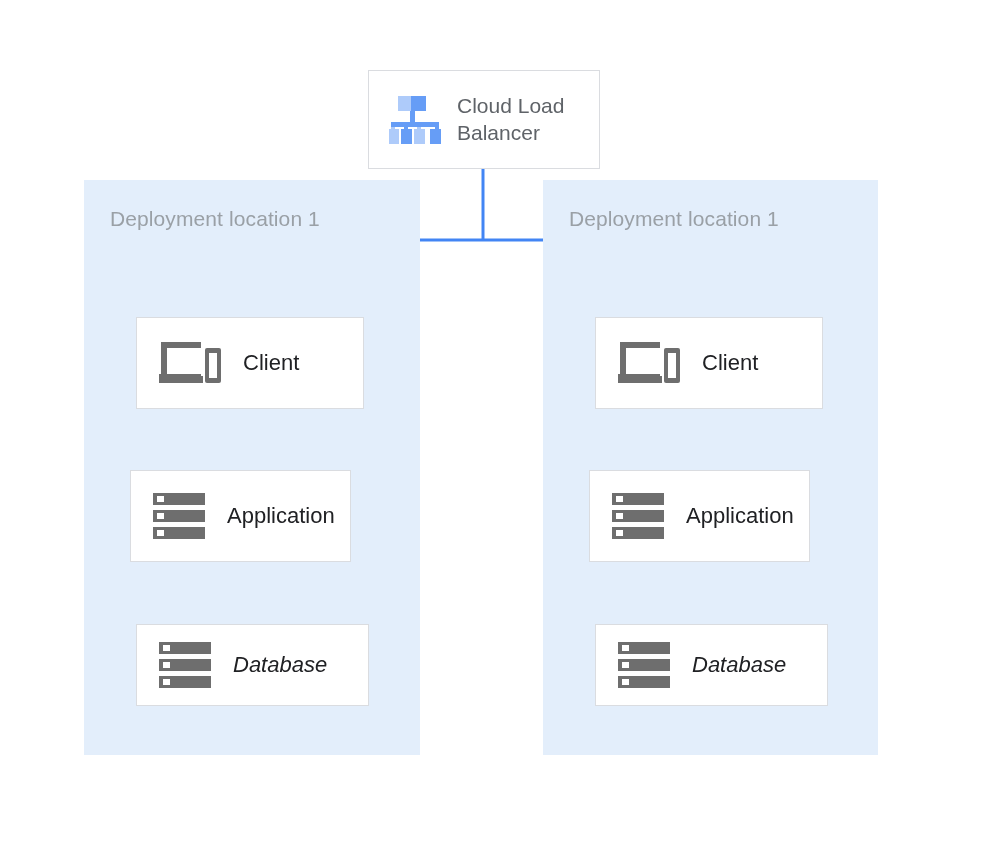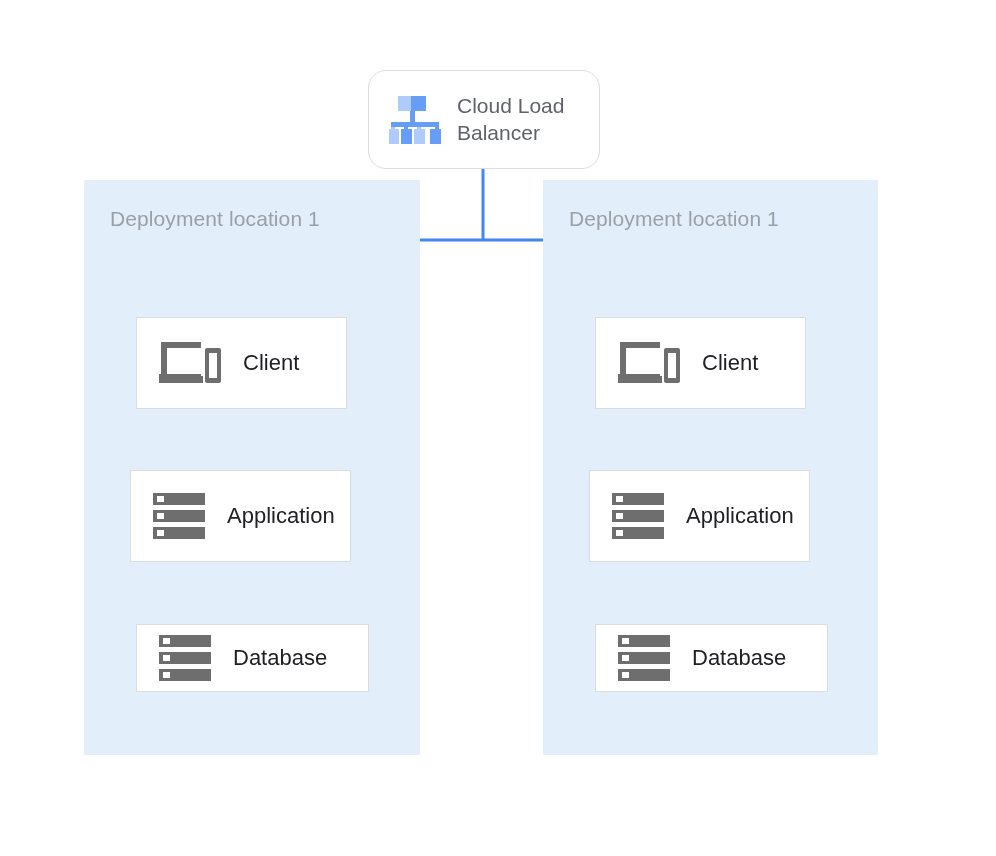--- a/index.html
+++ b/index.html
@@ -58,35 +58,34 @@
     display: block;
   }
 
   
   #lb-node {
     left: 368px;
     top: 70px;
     width: 232px;
     height: 99px;
     padding-left: 20px;
-    border-radius: 18px;
   }
   #lb-node .node-label {
     font-size: 21px;
     color: #5f6368;
     white-space: normal;
     line-height: 1.28;
     max-width: 118px;
   }
   #lb-node .node-icon { margin-right: 16px; }
 
   
-  .tier-client { width: 211px; height: 92px; }
+  .tier-client { width: 228px; height: 92px; }
   .tier-app    { width: 221px; height: 92px; }
-  .tier-db     { width: 233px; height: 68px; }
+  .tier-db     { width: 233px; height: 82px; font-style: italic; }
 
   #left-client  { left: 136px; top: 317px; }
   #left-app     { left: 130px; top: 470px; }
   #left-db      { left: 136px; top: 624px; }
   #right-client { left: 595px; top: 317px; }
   #right-app    { left: 589px; top: 470px; }
   #right-db     { left: 595px; top: 624px; }
 
   
   #connectors {

